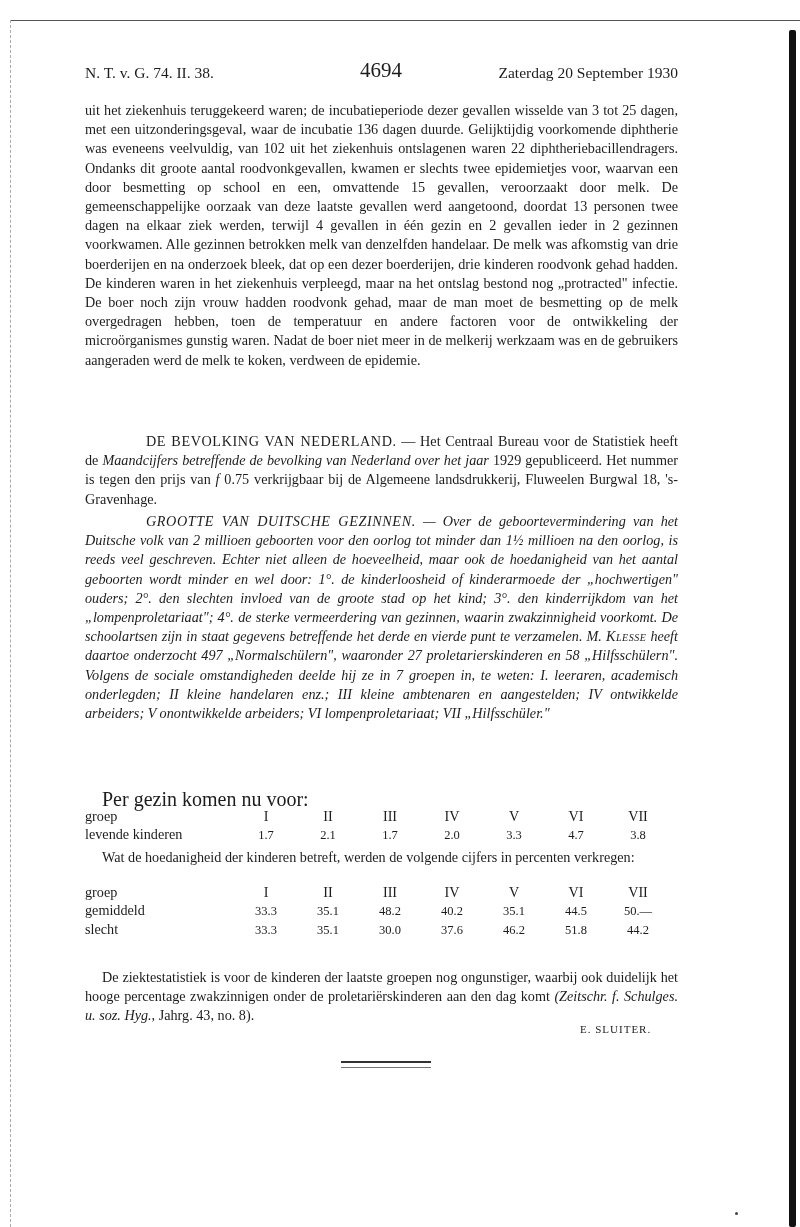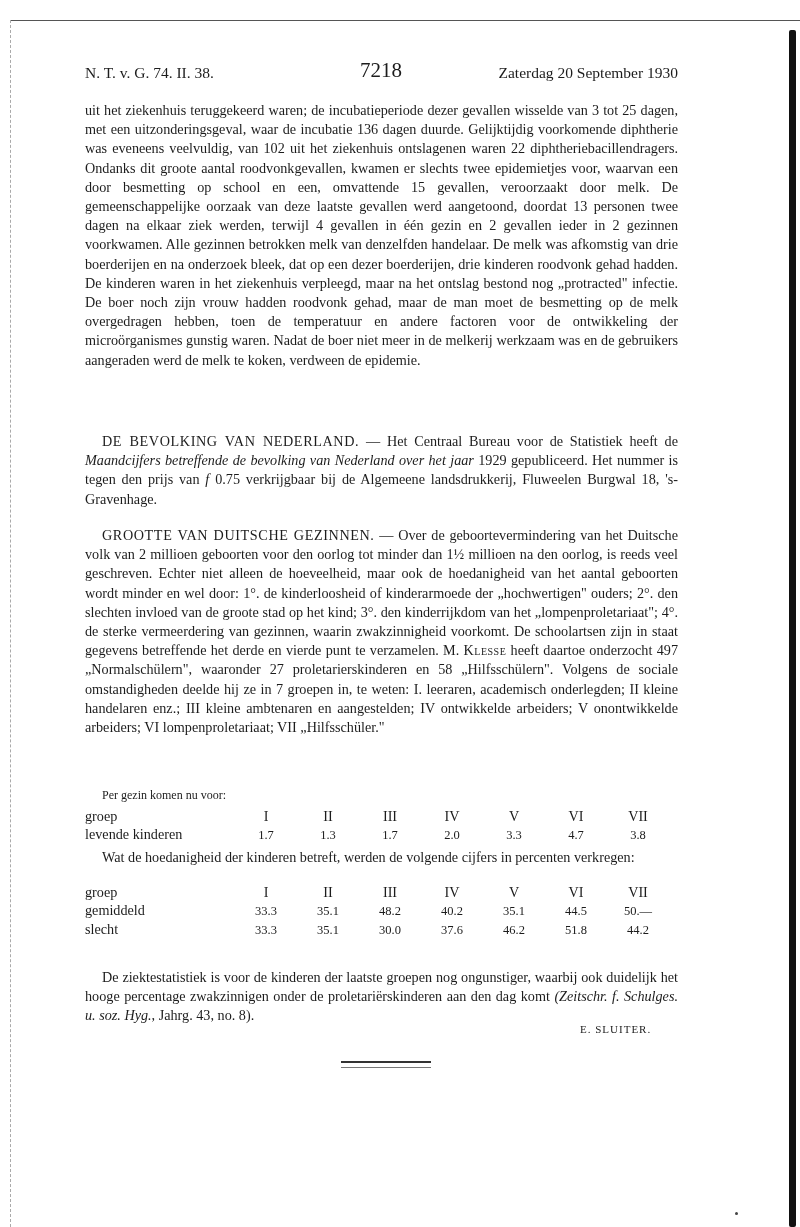--- a/index.html
+++ b/index.html
@@ -29,29 +29,29 @@
   .header .right { position: absolute; right: 0; top: 6px; }
 
   .body-text {
     position: absolute; left: 85px; width: 593px;
     font-family: "Liberation Serif", serif;
     font-size: 14.2px; line-height: 19.2px;
     text-align: justify; hyphens: manual;
   }
   .p1 { top: 101px; }
   .p2 { top: 432px; text-indent: 17px; }
-  .p3 { top: 526px; text-indent: 17px; }
+  .p3 { top: 512px; text-indent: 17px; font-style: italic; }
   .p4 { top: 848px; text-indent: 17px; }
   .p5 { top: 968px; text-indent: 17px; }
-  .caps { letter-spacing: 0.6px; }
+  .caps { letter-spacing: 0.6px; margin-left: 44px; }
   .smallcaps { font-variant: small-caps; letter-spacing: 0.5px; }
   .it { font-style: italic; }
   .tbl-intro {
     position: absolute; left: 102px; top: 788px;
-    font-family: "Liberation Serif", serif; font-size: 12px;
+    font-family: "Liberation Serif", serif; font-size: 20px;
   }
   table.stat {
     position: absolute; left: 85px; border-collapse: collapse;
     font-family: "Liberation Serif", serif; font-size: 14.2px;
   }
   table.stat td { padding: 0; height: 18.5px; text-align: center; vertical-align: bottom; }
   table.stat td.rowlabel { text-align: left; width: 150px; }
   table.stat td.num { width: 62px; font-size: 12.5px; }
   table.stat td.hd { width: 62px; }
   .t1 { top: 806px; }
@@ -68,21 +68,21 @@
 </style>
 </head>
 <body>
 
 <div class="page-border-top"></div>
 <div class="page-border-left"></div>
 <div class="page-border-right"></div>
 
 <div class="header">
   <span class="left">N. T. v. G. 74. II. 38.</span>
-  <span class="center">7218</span>
+  <span class="center">4694</span>
   <span class="right">Zaterdag 20 September 1930</span>
 </div>
 
 <div class="body-text p1">uit het ziekenhuis teruggekeerd waren; de incubatieperiode dezer gevallen wisselde van 3 tot 25 dagen, met een uitzonderingsgeval, waar de incubatie 136 dagen duurde. Gelijktijdig voorkomende diphtherie was eveneens veelvuldig, van 102 uit het ziekenhuis ontslagenen waren 22 diphtheriebacillendragers. Ondanks dit groote aantal roodvonkgevallen, kwamen er slechts twee epidemietjes voor, waarvan een door besmetting op school en een, omvattende 15 gevallen, veroorzaakt door melk. De gemeenschappelijke oorzaak van deze laatste gevallen werd aangetoond, doordat 13 personen twee dagen na elkaar ziek werden, terwijl 4 gevallen in één gezin en 2 gevallen ieder in 2 gezinnen voorkwamen. Alle gezinnen betrokken melk van denzelfden handelaar. De melk was afkomstig van drie boerderijen en na onderzoek bleek, dat op een dezer boerderijen, drie kinderen roodvonk gehad hadden. De kinderen waren in het ziekenhuis verpleegd, maar na het ontslag bestond nog „protracted" infectie. De boer noch zijn vrouw hadden roodvonk gehad, maar de man moet de besmetting op de melk overgedragen hebben, toen de temperatuur en andere factoren voor de ontwikkeling der microörganismes gunstig waren. Nadat de boer niet meer in de melkerij werkzaam was en de gebruikers aangeraden werd de melk te koken, verdween de epidemie.</div>
 
 <div class="body-text p2">
   <span class="caps">DE BEVOLKING VAN NEDERLAND.</span><span> — Het Centraal Bureau voor de Statistiek heeft de </span><span class="it">Maandcijfers betreffende de bevolking van Nederland over het jaar</span><span> 1929 gepubliceerd. Het nummer is tegen den prijs van </span><span class="it">f</span><span> 0.75 verkrijgbaar bij de Algemeene landsdrukkerij, Fluweelen Burgwal 18, 's-Gravenhage.</span>
 </div>
 
 <div class="body-text p3">
@@ -99,21 +99,21 @@
     <td class="hd">II</td>
     <td class="hd">III</td>
     <td class="hd">IV</td>
     <td class="hd">V</td>
     <td class="hd">VI</td>
     <td class="hd">VII</td>
   </tr>
   <tr>
     <td class="rowlabel">levende kinderen</td>
     <td class="num">1.7</td>
-    <td class="num">1.3</td>
+    <td class="num">2.1</td>
     <td class="num">1.7</td>
     <td class="num">2.0</td>
     <td class="num">3.3</td>
     <td class="num">4.7</td>
     <td class="num">3.8</td>
   </tr>
 </tbody>
   </table>
 
 <div class="body-text p4">Wat de hoedanigheid der kinderen betreft, werden de volgende cijfers in percenten verkregen:</div>

